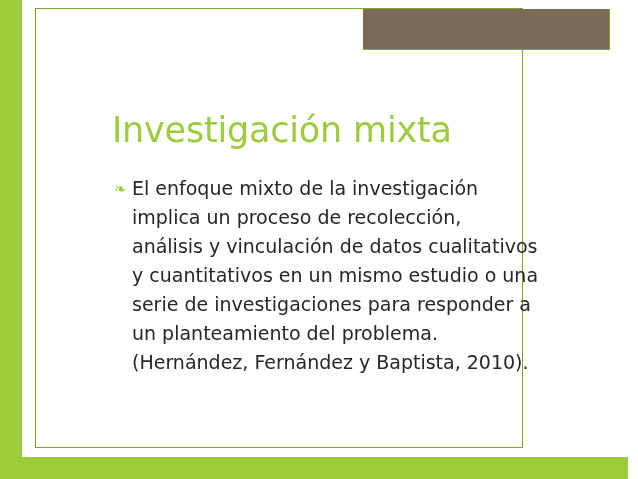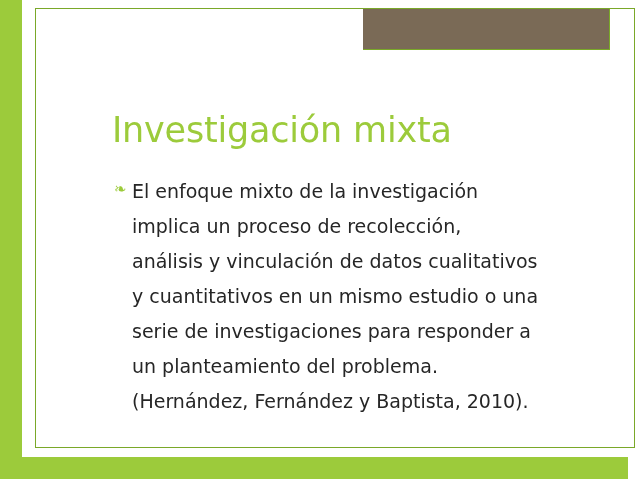--- a/index.html
+++ b/index.html
@@ -54,21 +54,21 @@
     width: 10px;
     height: 479px;
     background: #ffffff;
   }
 
   
   .content-box {
     position: absolute;
     left: 35px;
     top: 8px;
-    width: 600px;
+    width: 488px;
     height: 440px;
     border: 1px solid #7aa829;
     background: #ffffff;
     box-sizing: border-box;
   }
 
   
   .top-bar {
     position: absolute;
     left: 327px;
@@ -109,21 +109,21 @@
     line-height: 29px;
     width: 20px;
     flex: 0 0 20px;
     text-align: left;
     padding-left: 2px;
     box-sizing: border-box;
   }
 
   .body-text {
     font-size: 19px;
-    line-height: 35px;
+    line-height: 29px;
     color: #262626;
     font-family: "DejaVu Sans", sans-serif;
     white-space: pre-line;
     flex: 1 1 auto;
   }
 </style>
 </head>
 <body>
 
 <div id="slide">

